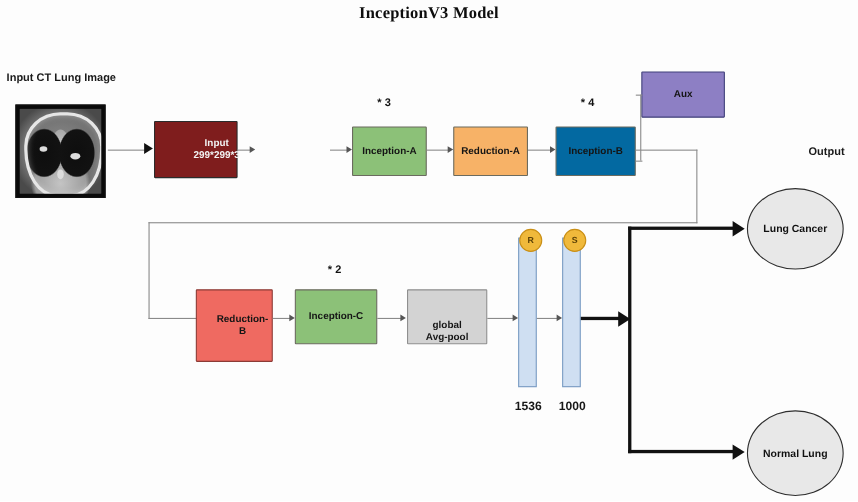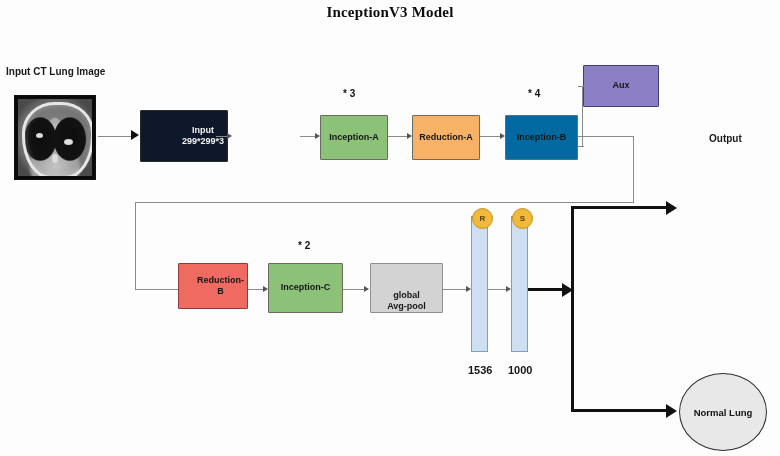--- a/index.html
+++ b/index.html
@@ -182,21 +182,21 @@
     <div class="ct-inner">
       <div class="ct-spot" style="left:24%; top:44%; width:7px; height:5px;"></div>
       <div class="ct-spot" style="left:62%; top:52%; width:9px; height:6px;"></div>
       <div class="ct-spot" style="left:46%; top:72%; width:6px; height:9px;"></div>
     </div>
   </div>
 
   <div class="ln-h" style="left:98px; top:136px; width:34px;"></div>
   <div class="arrow-r mid" style="left:131px; top:130px;"></div>
 
-  <div class="box dark" style="left:140px; top:110px; width:88px; height:52px; background:#0f172a;padding-left:38px;">
+  <div class="box dark" style="left:140px; top:110px; width:76px; height:52px; background:#7f1d1d;padding-left:38px;">
     <span>
       <span class="two">Input</span>
       <span class="two">299*299*3</span>
     </span>
   </div>
 
   <div class="ln-h" style="left:216px; top:136px; width:12px;"></div>
   <div class="arrow-r" style="left:227px; top:132.5px;"></div>
 
 
@@ -229,21 +229,21 @@
   <div class="ln-v" style="left:582px; top:86px; height:60px;"></div>
   <div class="ln-h" style="left:578px; top:86px; width:6px;"></div>
   <div class="ln-h" style="left:578px; top:146px; width:6px;"></div>
 
   <div class="ln-h" style="left:578px; top:136px; width:56px;"></div>
   <div class="ln-v" style="left:633px; top:136px; height:67px;"></div>
   <div class="ln-h" style="left:135px; top:202px; width:499px;"></div>
   <div class="ln-v" style="left:135px; top:202px; height:88px;"></div>
   <div class="ln-h" style="left:135px; top:289px; width:45px;"></div>
 
-  <div class="box" style="left:178px; top:263px; width:70px; height:46px; background:#ef6a61; border-color:#8c3b36;padding-left:15px;">
+  <div class="box" style="left:178px; top:263px; width:70px; height:66px; background:#ef6a61; border-color:#8c3b36;padding-left:15px;">
     <span>Reduction-B</span>
   </div>
 
   <div class="ln-h" style="left:248px; top:289px; width:16px;"></div>
   <div class="arrow-r" style="left:263px; top:285.5px;"></div>
 
   <div class="mult" style="left:298px; top:240px;">* 2</div>
   <div class="box" style="left:268px; top:263px; width:75px; height:50px; background:#8cc178;">
     <span>Inception-C</span>
   </div>
@@ -280,20 +280,23 @@
   <div class="arrow-r big" style="left:562px; top:282.5px;"></div>
 
   <div class="ln-v thick" style="left:571px; top:206px; height:206px;"></div>
 
   <div class="ln-h thick" style="left:571px; top:206px; width:98px;"></div>
   <div class="arrow-r big" style="left:666px; top:200.5px;"></div>
 
   <div class="ln-h thick" style="left:571px; top:409px; width:98px;"></div>
   <div class="arrow-r big" style="left:666px; top:403.5px;"></div>
 
-  <div class="lbl" style="left:709px; top:133px;text-align:right;">Output</div>
-
+  <div class="lbl" style="left:735px; top:133px;text-align:right;">Output</div>
+
+  <div class="out-circle" style="left:679px; top:171px; width:86px; height:72px;">
+    <span>Lung Cancer</span>
+  </div>
 
   <div class="out-circle" style="left:679px; top:373px; width:86px; height:76px;">
     <span>Normal Lung</span>
   </div>
 
 </div>
 
 </body></html>

